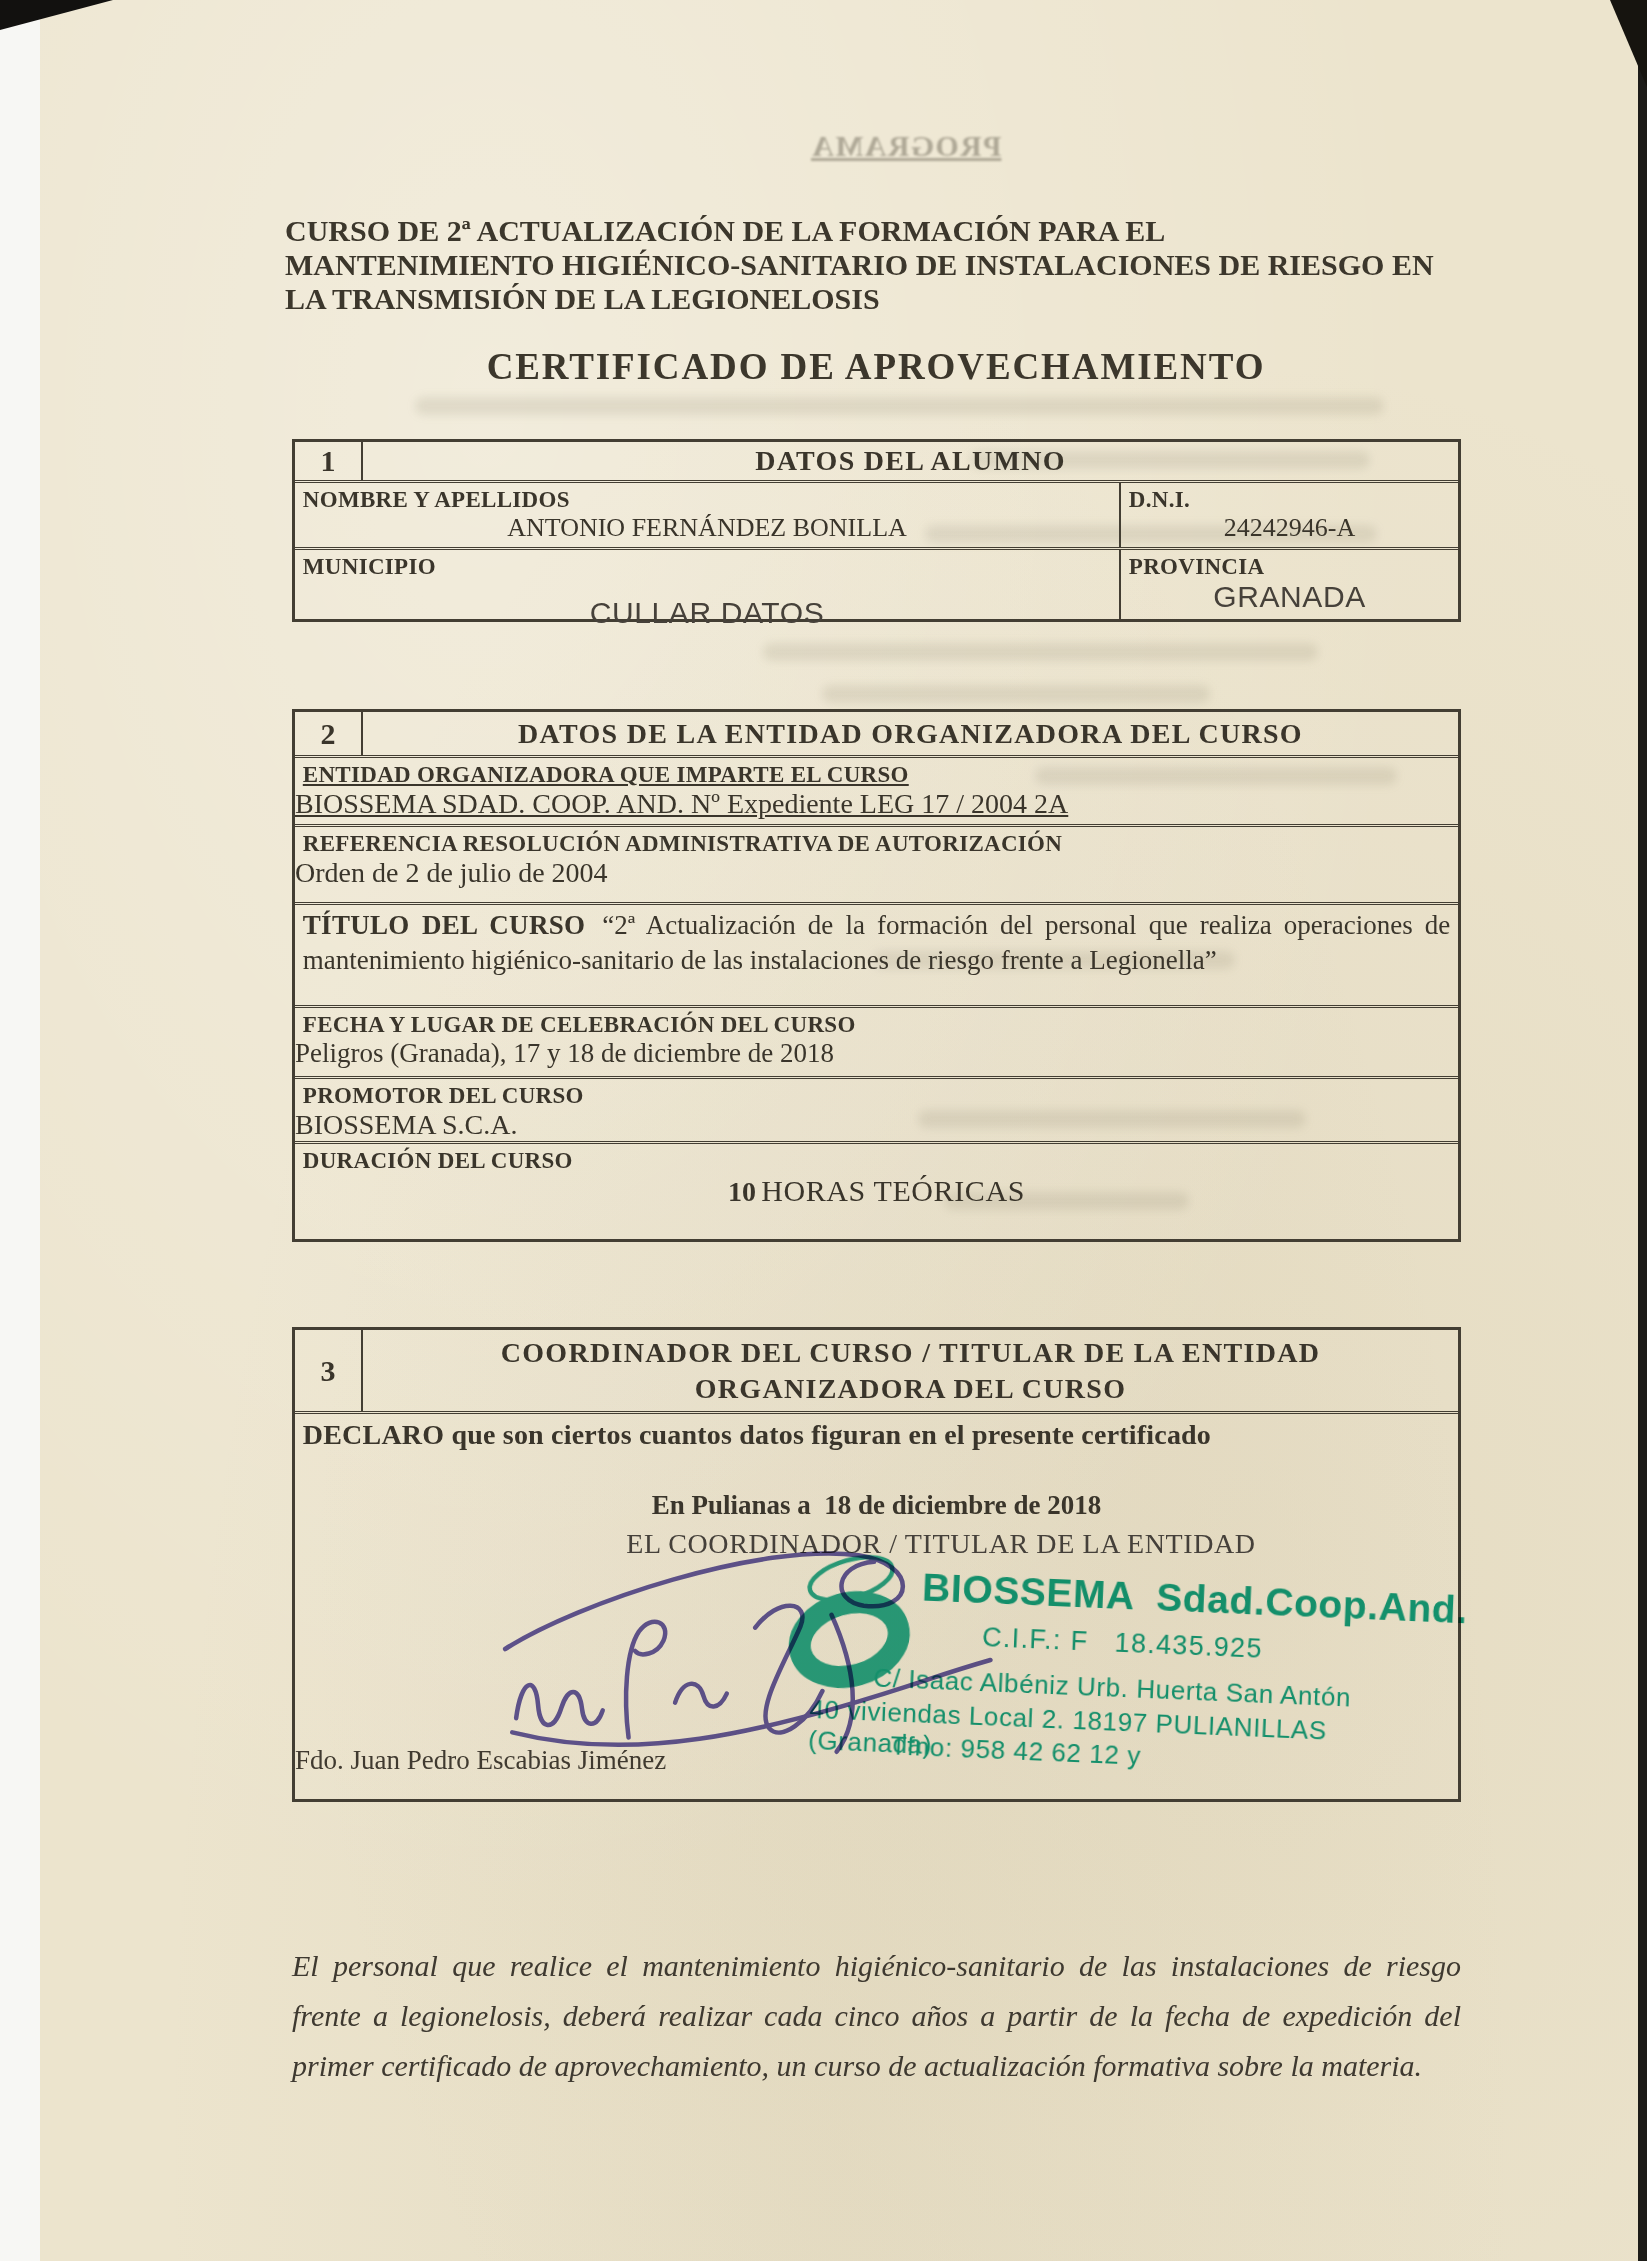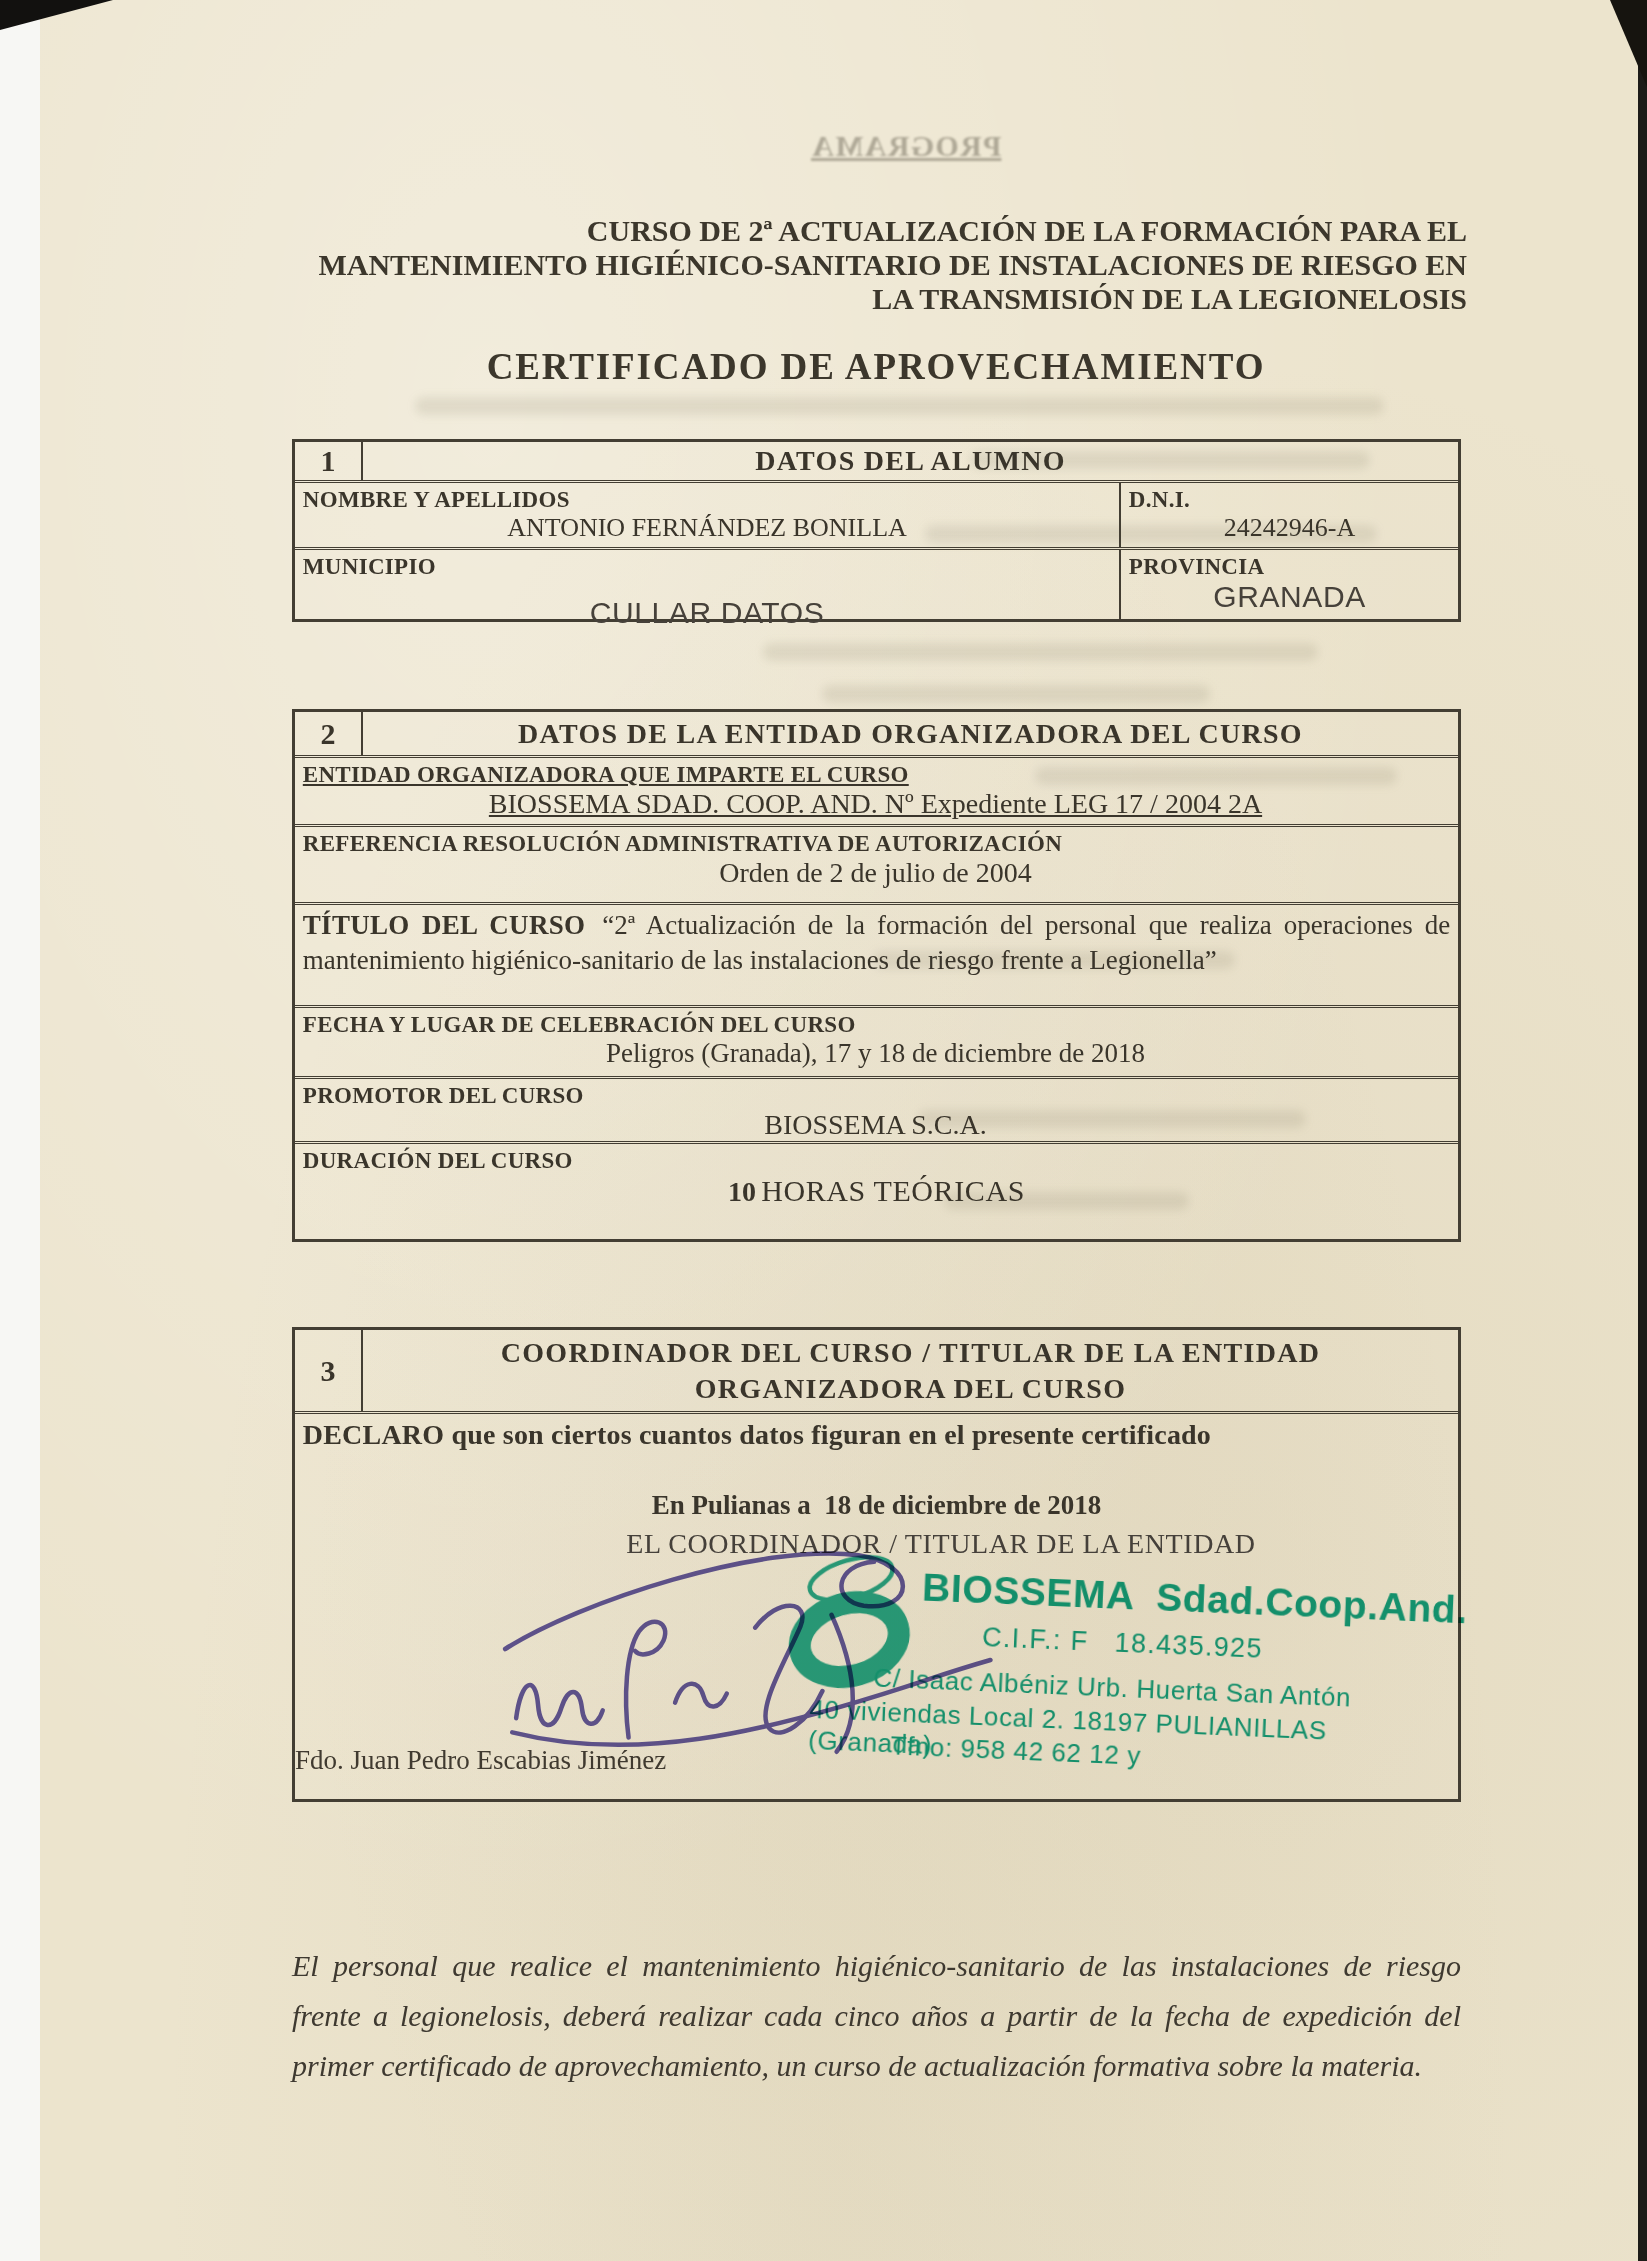--- a/index.html
+++ b/index.html
@@ -17,42 +17,42 @@
   .edge-right{position:absolute;right:0;top:0;width:9px;height:100%;background:#1c1b18;}
   .corner-tr{position:absolute;right:0;top:0;width:37px;height:87px;background:#16140f;
     clip-path:polygon(0 0,100% 0,100% 100%);}
 
   
   .bleed-word{position:absolute;transform:scaleX(-1);font-weight:bold;font-size:30px;
     letter-spacing:1.3px;color:rgba(112,106,90,.50);filter:blur(0.8px);text-decoration:underline;}
   .smudge{position:absolute;height:18px;background:rgba(125,118,96,.15);filter:blur(4.5px);border-radius:9px;}
 
   
-  .title-block{position:absolute;left:245px;top:214px;width:1182px;text-align:right;
+  .title-block{position:absolute;left:245px;top:214px;width:1182px;text-align:left;
     font-weight:bold;font-size:30px;line-height:34px;color:#3c372c;letter-spacing:0px;}
   .subtitle{position:absolute;left:245px;top:345px;width:1182px;text-align:center;
     font-weight:bold;font-size:37px;letter-spacing:1.9px;color:#3c372c;}
 
   
   .t{position:absolute;left:252px;width:1169px;border:3.2px solid #433e33;box-sizing:border-box;
      display:flex;flex-direction:column;background:rgba(255,255,255,0.02);}
   .tr{position:relative;border-top:3.9px double #433e33;box-sizing:border-box;display:flex;flex-direction:column;}
   .tr:first-child{border-top:none;}
   .hdr{flex-direction:row;align-items:stretch;}
   .num{width:68px;border-right:2.6px solid #433e33;display:flex;align-items:center;justify-content:center;
     font-weight:bold;font-size:30px;box-sizing:border-box;}
   .htitle{flex:1;display:flex;flex-direction:column;align-items:center;justify-content:center;
     font-weight:bold;font-size:28px;letter-spacing:1.3px;line-height:36px;text-align:center;}
   .cols{flex-direction:row;}
   .cell{display:flex;flex-direction:column;justify-content:flex-start;box-sizing:border-box;}
   .cell.rightcol{border-left:2.6px solid #433e33;}
   .lbl{font-weight:bold;font-size:23px;padding:3.9px 7.8px 0 7.8px;letter-spacing:0.3px;}
   .val{font-size:26px;text-align:center;padding-bottom:6.5px;}
   .val.sans{font-family:"Liberation Sans","DejaVu Sans",sans-serif;font-size:30px;letter-spacing:0.6px;color:#46413a;}
-  .val.right{text-align:center;padding-right:2px;font-size:28px;}
+  .val.right{text-align:left;padding-right:2px;font-size:28px;}
   .para{font-size:27px;line-height:35px;text-align:justify;padding:2.6px 7.8px;}
   .para b{letter-spacing:0.3px;padding-right:17px;}
   .dur-val{text-align:center;padding-bottom:9px;}
   .dur-val b{font-size:28px;}
   .dur-val span{font-size:30px;letter-spacing:0.6px;}
 
   
   .body3{position:relative;height:390px;}
   .declaro{position:absolute;left:7.8px;top:5px;width:1143px;font-weight:bold;font-size:28px;letter-spacing:0.2px;}
   .lugar{position:absolute;left:0;top:76px;width:100%;text-align:center;font-weight:bold;font-size:27px;white-space:pre-wrap;}

